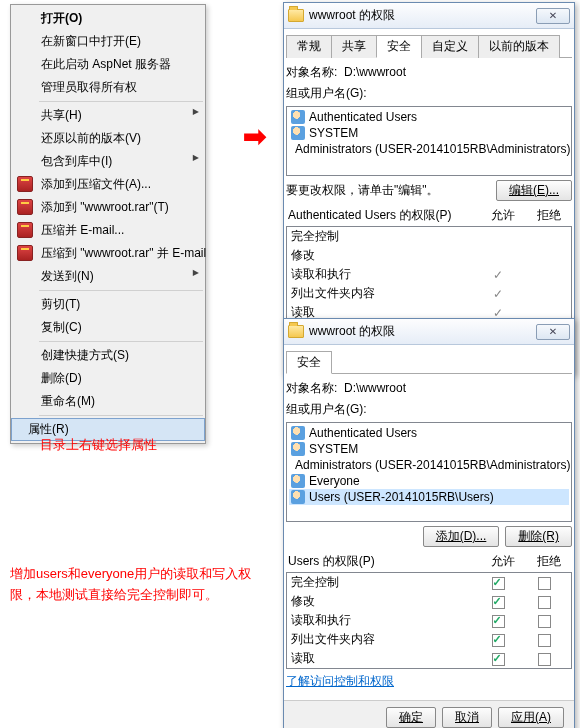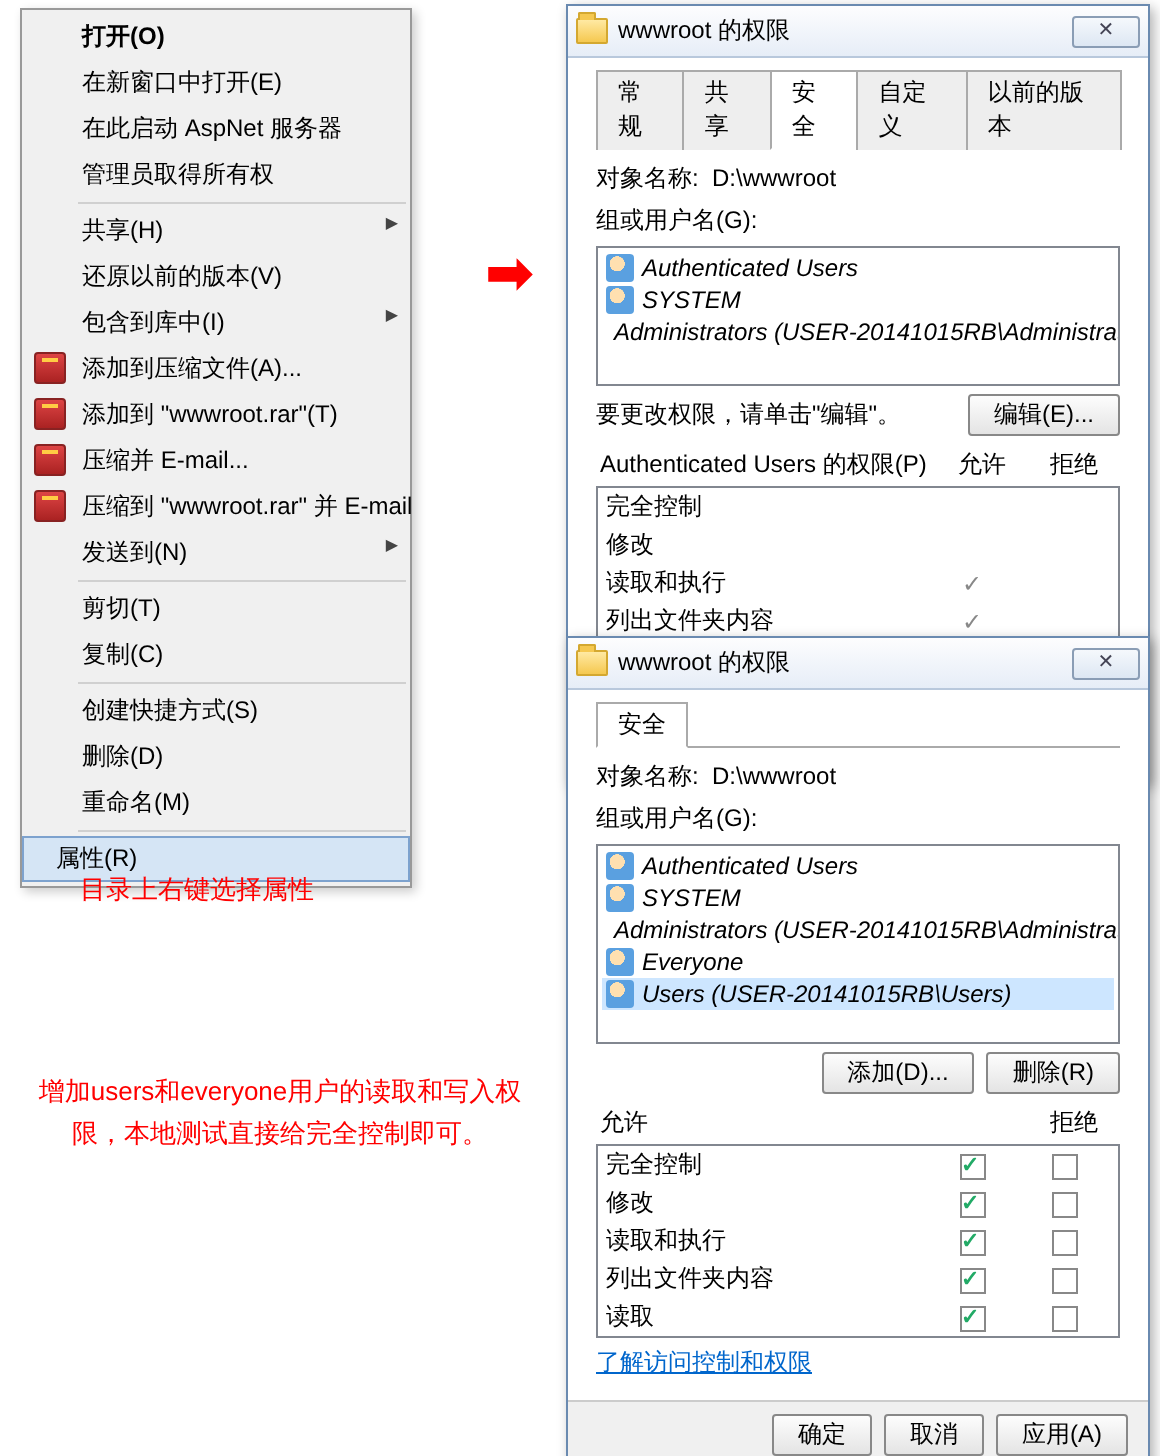--- a/index.html
+++ b/index.html
@@ -17,31 +17,31 @@
 .annot-red { position: absolute; color: #f00; font-size: 13px; margin-top: 20px; }
 
 .arrow-right { position: absolute; left: 243px; top: 120px; color: #f00; font-size: 28px; font-weight: bold; }
 .arrow-down { position: absolute; left: 425px; top: 280px; color: #f00; font-size: 28px; font-weight: bold; }
 
 .dlg { position: absolute; border: 1px solid #6a8ab0; background: #fff; box-shadow: 2px 2px 6px rgba(0,0,0,0.3); }
 .dlg-title { height: 26px; background: linear-gradient(#fdfdfe,#e6edf7); border-bottom: 1px solid #b8c8dc; display: flex; align-items: center; padding: 0 4px; }
 .folder-icon { width: 16px; height: 13px; background: linear-gradient(#ffe9a3,#f5c850); border: 1px solid #d4a830; border-radius: 1px; margin-right: 5px; position: relative; }
 .folder-icon::before { content:""; position:absolute; top:-4px; left:0; width:7px; height:3px; background:#f5c850; border:1px solid #d4a830; border-bottom:none; border-radius:1px 1px 0 0; }
 .dlg-close { margin-left: auto; width: 34px; height: 16px; border: 1px solid #8a9db5; border-radius: 2px; background: linear-gradient(#f5f8fc,#dde7f3); text-align: center; font-size: 10px; line-height: 14px; color: #445; }
-.dlg-body { padding: 6px 14px; }
+.dlg-body { padding: 6px 2px; }
 .tabs { display: flex; border-bottom: 1px solid #aaa; margin-bottom: 6px; }
 .tab { padding: 2px 10px; border: 1px solid #aaa; border-bottom: none; background: #eee; margin-right: -1px; margin-bottom: -1px; cursor: default; }
 .tab.active { background: #fff; border-bottom: 1px solid #fff; }
 .row { margin: 4px 0; }
 .listbox { border: 1px solid #828790; background: #fff; padding: 2px; height: 70px; overflow: hidden; }
 .listbox2 { border: 1px solid #828790; background: #fff; padding: 2px; height: 100px; overflow: hidden; }
-.user-row { padding: 1px 2px; white-space: nowrap; display: flex; align-items: center; font-style: italic; }
+.user-row { padding: 1px 2px; white-space: nowrap; display: flex; align-items: center; }
 .user-row.sel { background: #cde6ff; }
 .uicon { width: 14px; height: 14px; margin-right: 4px; display:inline-block; background: radial-gradient(circle at 40% 35%, #ffe0b0 30%, #5aa0e0 31%); border-radius: 2px; position:relative; }
-.btn { border: 1px solid #888; background: linear-gradient(#fdfdfd,#e4e4e4); padding: 1px 12px; border-radius: 2px; cursor: default; }
+.btn { border: 1px solid #888; background: linear-gradient(#fdfdfd,#e4e4e4); padding: 1px 12px; border-radius: 2px; cursor: default; text-decoration: underline; }
 .perm-grid { border: 1px solid #828790; background: #fff; }
 .perm-head { display: flex; padding: 2px 0; }
 .perm-head > div:nth-child(1) { flex: 1; padding-left: 2px; }
 .perm-head > div:nth-child(2), .perm-head > div:nth-child(3) { width: 46px; text-align: center; }
 .perm-row { display: flex; padding: 1px 4px; align-items: center; }
 .perm-row > div:nth-child(1) { flex: 1; }
 .perm-row > div:nth-child(2), .perm-row > div:nth-child(3) { width: 46px; text-align: center; color: #888; }
 .check { color: #6a6a6a; }
 .cbox { width: 13px; height: 13px; border: 1px solid #888; background: #fff; display: inline-block; vertical-align: middle; position: relative; }
 .cbox.checked::after { content:"✓"; position:absolute; left:0; top:-2px; font-size:11px; color:#2a6; font-weight:bold; }
@@ -75,21 +75,21 @@
       <li class="cm-item"><span>创建快捷方式(S)</span></li>
       <li class="cm-item"><span>删除(D)</span></li>
       <li class="cm-item"><span>重命名(M)</span></li>
       <li class="cm-sep"></li>
       <li class="cm-item hover"><span>属性(R)</span></li>
     </ul>
 </div>
 
 <div class="annot-red" style="left:40px; top:416px;">目录上右键选择属性</div>
 <div class="annot-red" style="left:427px; top:262px;">点击编辑</div>
-<div class="annot-red" style="left:10px; top:516px; width:260px; line-height:1.6;text-align:center;">增加users和everyone用户的读取和写入权限，本地测试直接给完全控制即可。</div>
+<div class="annot-red" style="left:10px; top:544px; width:260px; line-height:1.6;">增加users和everyone用户的读取和写入权限，本地测试直接给完全控制即可。</div>
 
 <div class="arrow-right">➡</div>
 <div class="arrow-down">⬇</div>
 
 <div class="dlg dialog1">
   <div class="dlg-title">
     <span class="folder-icon"></span>
     <span>wwwroot 的权限</span>
     <span class="dlg-close">✕</span>
   </div>
@@ -197,20 +197,21 @@
         <div class="user-row sel">
           <span class="uicon"></span>
           <span>Users (USER-20141015RB\Users)</span>
         </div>
       </div>
     <div class="row" style="display:flex; justify-content:flex-end; gap:6px;align-items:flex-end;">
       <span class="btn">添加(D)...</span>
       <span class="btn">删除(R)</span>
     </div>
     <div class="perm-head">
+      <div>Users 的权限(P)</div>
       <div>允许</div>
       <div>拒绝</div>
     </div>
     <div class="perm-grid" id="d2-perms">
         <div class="perm-row">
           <div>完全控制</div>
           <div><span class="cbox checked"></span></div>
           <div><span class="cbox"></span></div>
         </div>
         <div class="perm-row">

